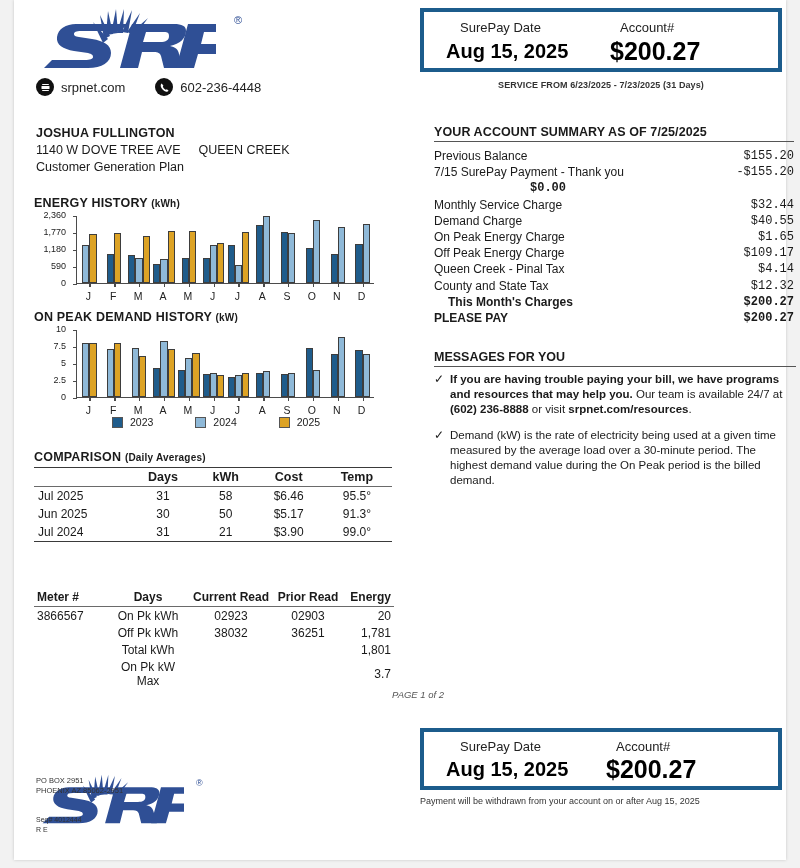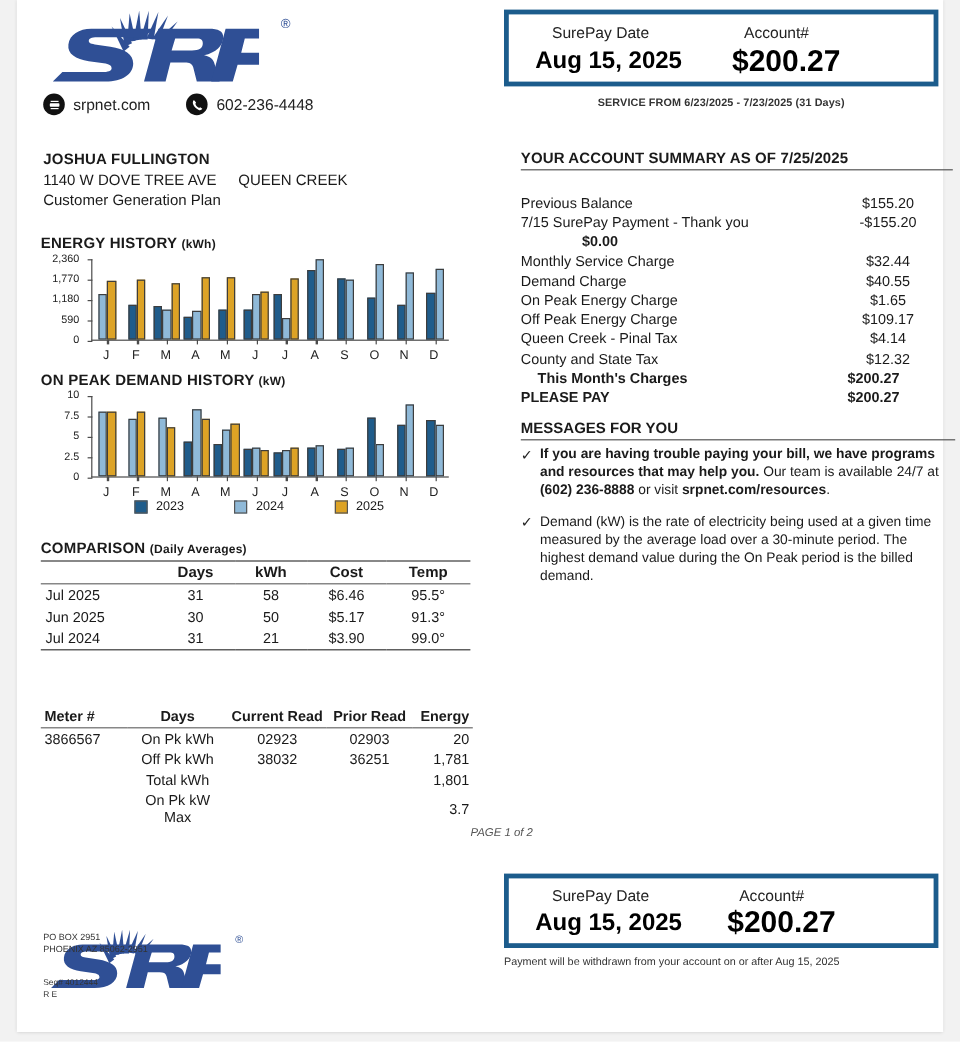--- a/index.html
+++ b/index.html
@@ -77,21 +77,21 @@
   .surebox { position: absolute; border: 4px solid #1c5c8c; background: #fff; }
   .sb-label { font-size: 13px; color: #222; }
   .sb-value { font-size: 20px; font-weight: bold; color: #000; }
   .service-from { position: absolute; font-size: 9px; font-weight: bold; color: #333; letter-spacing: .1px; text-align: center; }
 
   .summary { position: absolute; left: 420px; top: 125px; width: 360px; }
   .summary h2 { margin: 0; font-size: 12.5px; font-weight: bold; letter-spacing: .1px; }
   .summary .hr { border-top: 1.4px solid #555; margin-top: 2px; }
   .srow { display: flex; font-size: 12px; line-height: 16.2px; }
   .srow .nm { flex: 1; }
-  .srow .amt { width: 108px; text-align: center; }
+  .srow .amt { width: 108px; text-align: right; font-family: Liberation Mono, monospace; }
   .srow.ind .nm { padding-left: 14px; font-weight: bold; }
   .srow.ind .amt { font-weight: bold; width: 132px; }
   .srow.tot .nm { font-weight: bold; }
   .srow.tot .amt { font-weight: bold; width: 132px; }
 
   .messages { position: absolute; left: 420px; top: 350px; width: 362px; }
   .messages h2 { margin: 0; font-size: 12.5px; font-weight: bold; }
   .messages .hr { border-top: 1.4px solid #555; margin-top: 2px; margin-bottom: 5px; }
   .msg { display: flex; font-size: 11.5px; line-height: 15px; margin-bottom: 11px; }
   .msg .chk { width: 16px; flex: none; font-size: 12px; color: #222; }
@@ -407,21 +407,21 @@
     <div class="abs sb-label" style="left:36px; top:8px;">SurePay Date</div>
     <div class="abs sb-value" style="left:22px; top:28px;">Aug 15, 2025</div>
     <div class="abs sb-label" style="left:196px; top:8px;">Account#</div>
     <div class="abs sb-value" style="left:186px; top:25px; font-size:25px;">$200.27</div>
   </div>
   <div class="service-from" style="left:406px; top:80px; width:362px;">SERVICE FROM 6/23/2025 - 7/23/2025 (31 Days)</div>
 
   <div class="summary">
     <h2>YOUR ACCOUNT SUMMARY AS OF 7/25/2025</h2>
     <div class="hr"></div>
-    <div id="summary-rows" style="margin-top:19px;">
+    <div id="summary-rows" style="margin-top:6px;">
         <div class="srow">
           <div class="nm">Previous Balance</div>
           <div class="amt">$155.20</div>
         </div>
         <div class="srow">
           <div class="nm">7/15 SurePay Payment - Thank you</div>
           <div class="amt">-$155.20</div>
         </div>
         <div class="srow ind">
           <div class="amt">$0.00</div>

